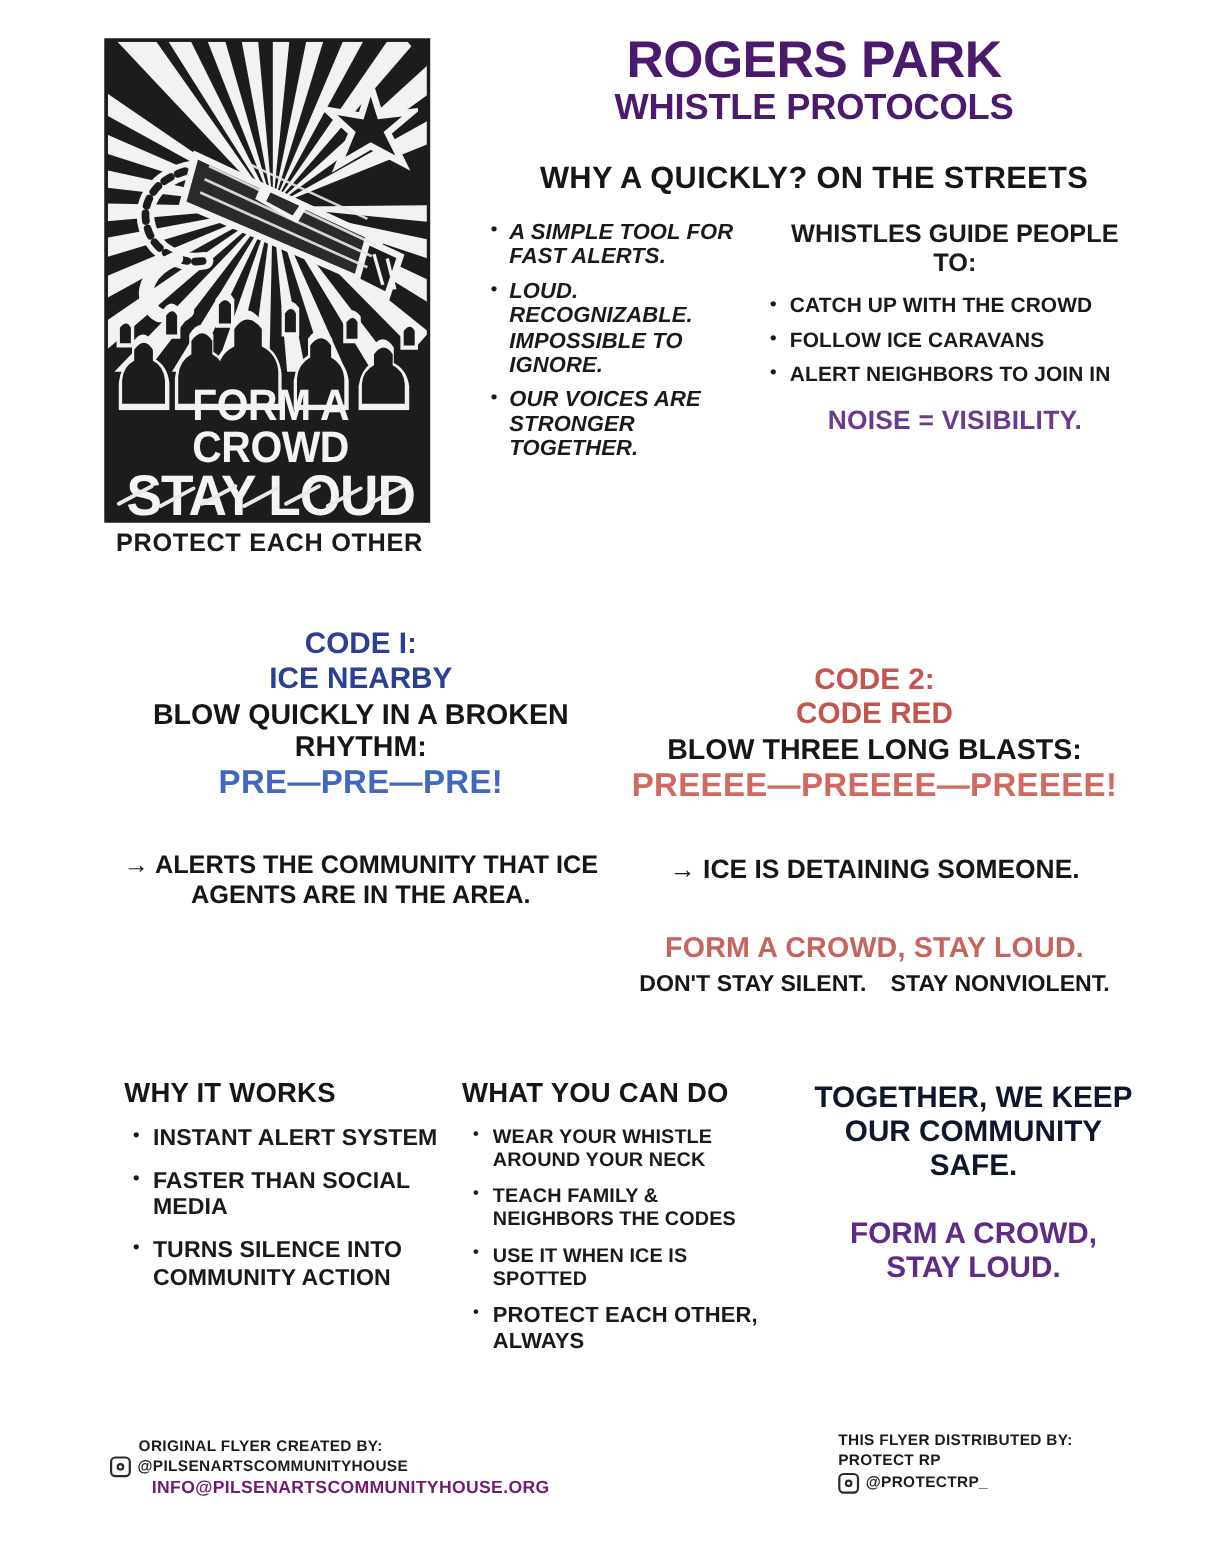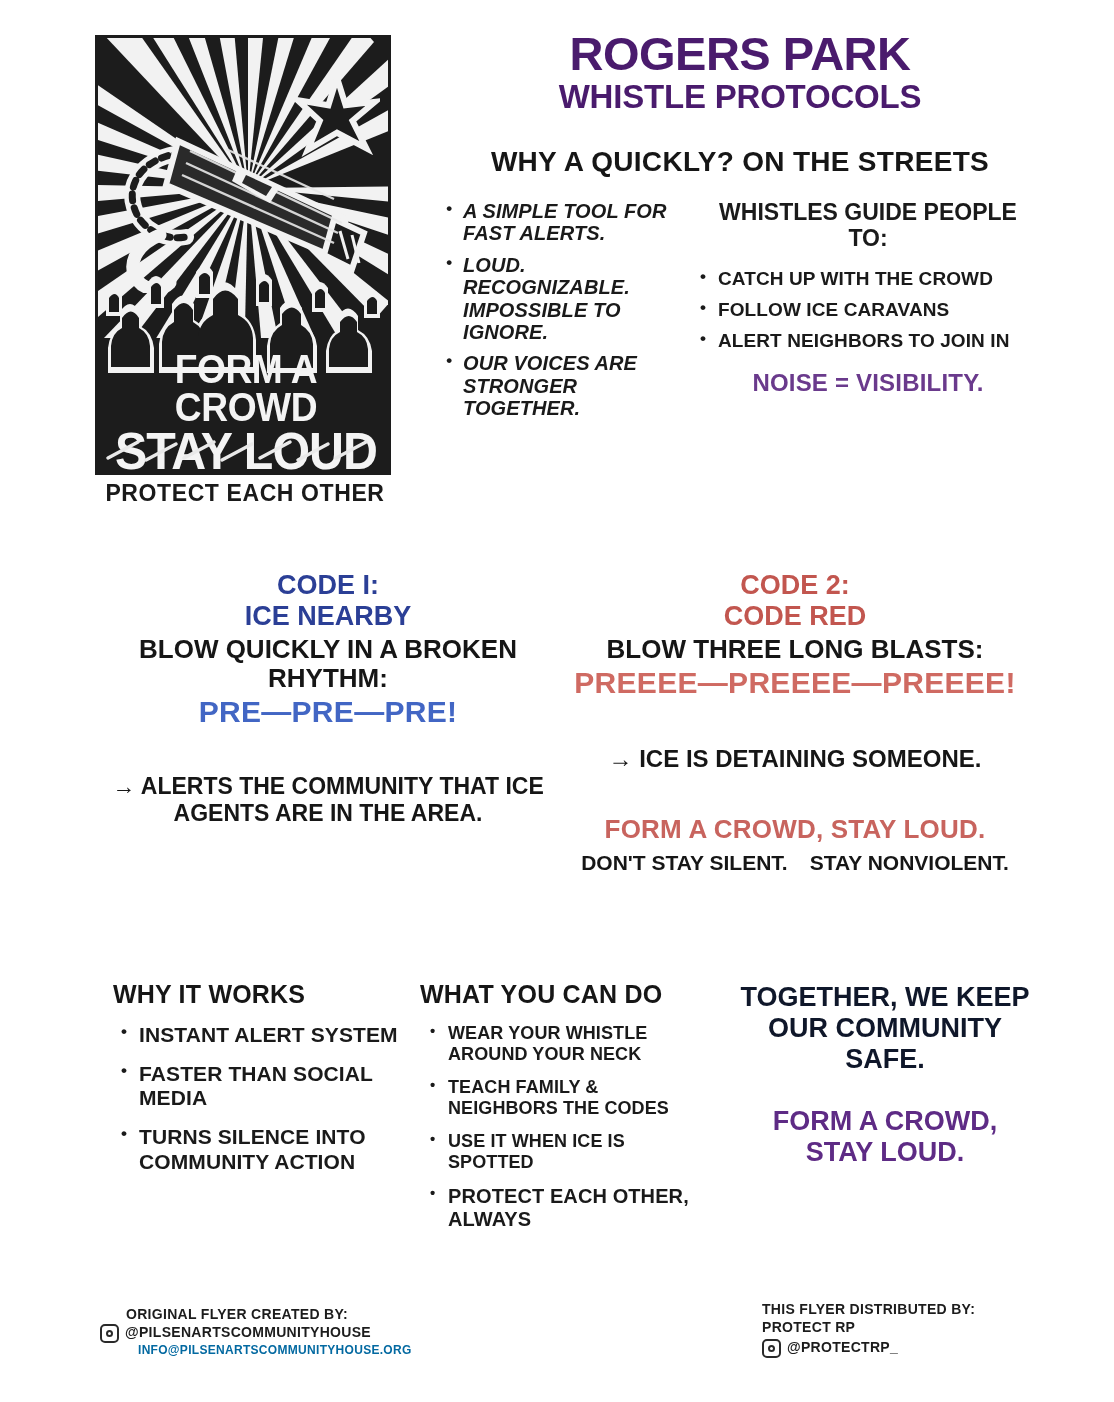--- a/index.html
+++ b/index.html
@@ -191,21 +191,21 @@
     left: 0; top: 570px;
     width: 1114px;
     height: 355px;
   }
   .code-col {
     position: absolute;
     top: 0;
     text-align: center;
   }
   .code1 { left: 108px; width: 440px; }
-  .code2 { left: 545px; width: 500px; }
+  .code2 { left: 545px; width: 500px; margin-top: 32px; }
 
   .code-title {
     font-size: 27px;
     font-weight: bold;
     line-height: 1.16;
   }
   .c1-title { color: #2b3f96; }
   .c2-title { color: #c2564f; }
 
   .code-instruction {
@@ -311,25 +311,25 @@
   }
   .fl-row { display: flex; align-items: flex-start; }
   .fsmall {
     font-size: 14px;
     font-weight: bold;
     letter-spacing: 0.3px;
     line-height: 1.3;
     color: #1c1c1c;
   }
   .ftiny {
-    font-size: 12px;
+    font-size: 16px;
     font-weight: bold;
     letter-spacing: 0.3px;
     line-height: 1.3;
-    color: #0369a1;
+    color: #701a75;
   }
   .ig {
     width: 19px; height: 19px;
     border: 2px solid #2a2a2a;
     border-radius: 5px;
     box-sizing: border-box;
     position: relative;
     flex: 0 0 auto;
     margin-right: 6px;
     margin-top: 1px;

